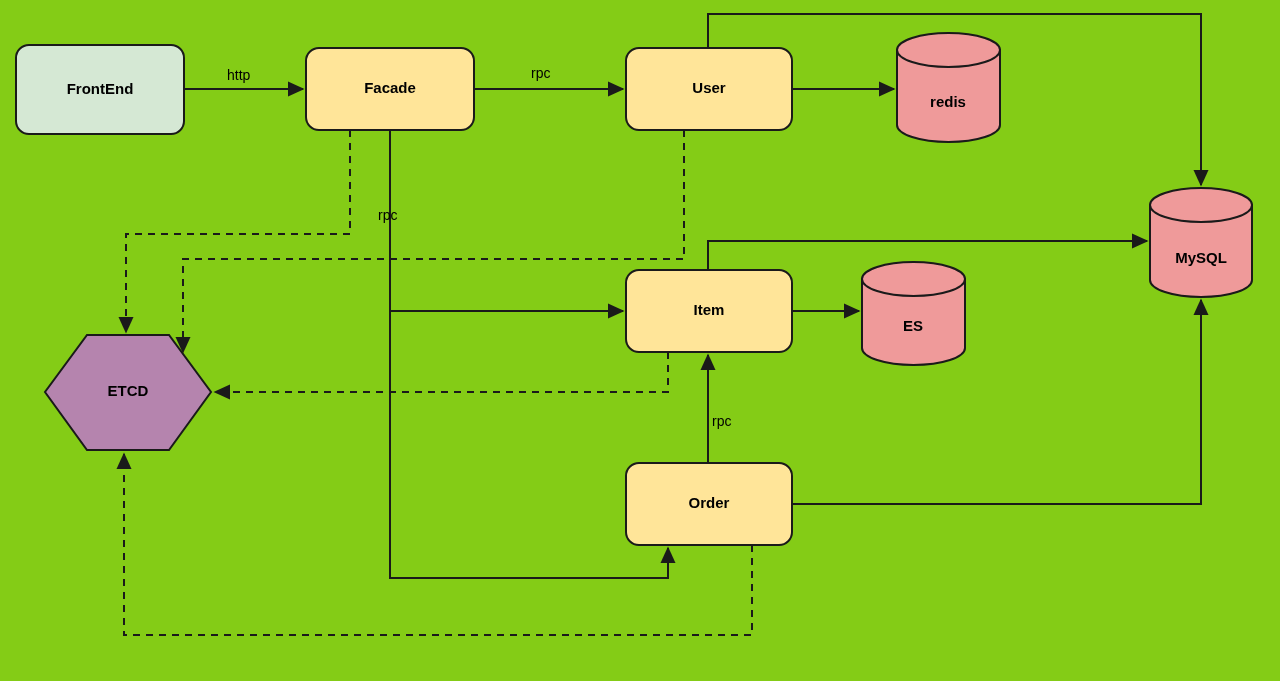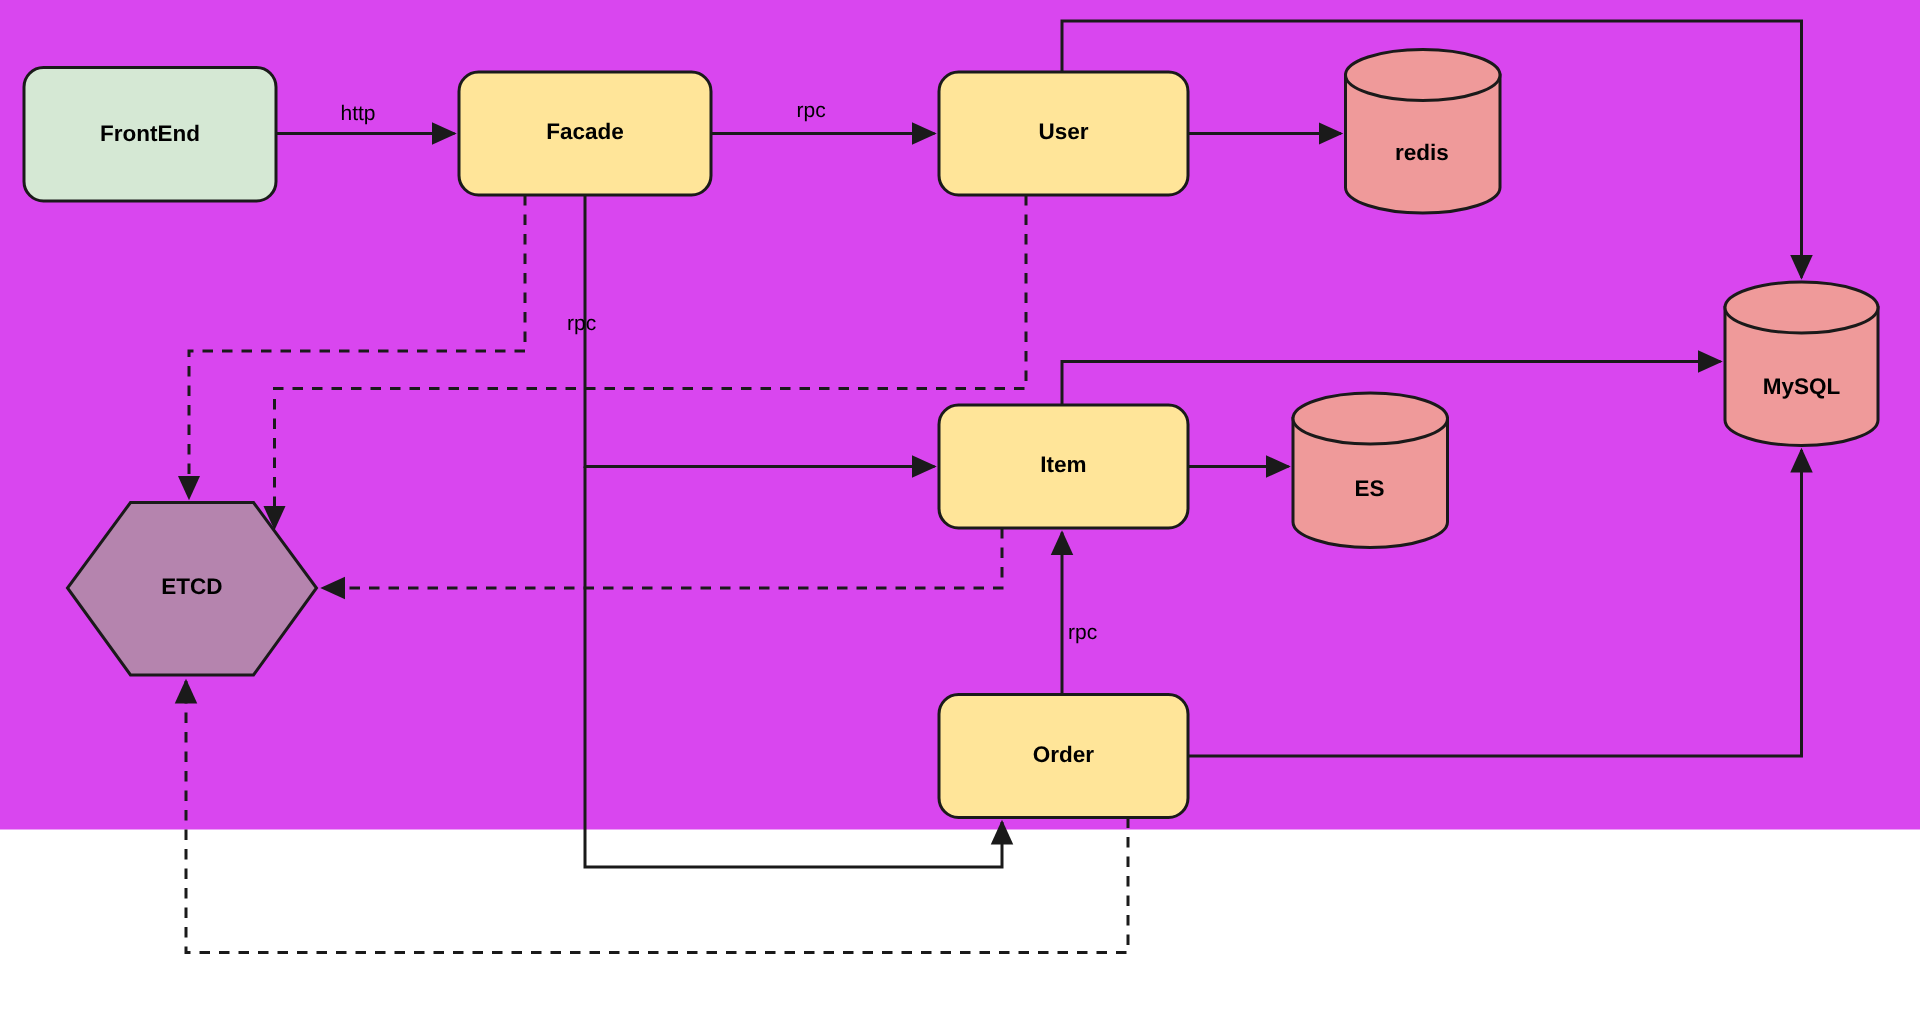--- a/index.html
+++ b/index.html
@@ -9,22 +9,22 @@
   }
   body {
     width: 1280px;
     height: 681px;
     font-family: "Liberation Sans", sans-serif;
     overflow: hidden;
   }
   #diagram-root {
     position: relative;
     width: 1280px;
-    height: 553px;
-    background: #d946ef;
+    height: 681px;
+    background: #84cc16;
   }
   svg#diagram {
     display: block;
     width: 1280px;
     height: 681px;
   }
   .node-label {
     font-family: "Liberation Sans", sans-serif;
     font-size: 15px;
     font-weight: bold;

